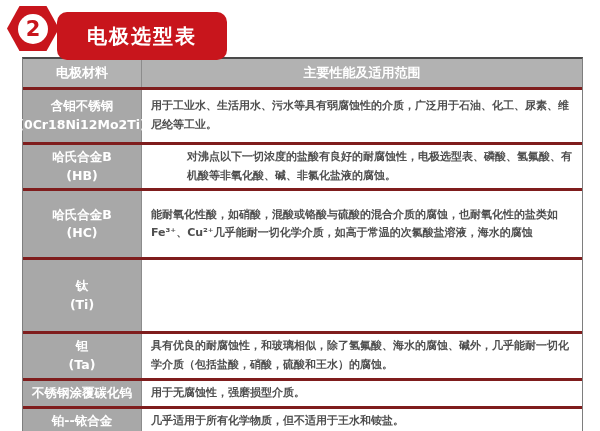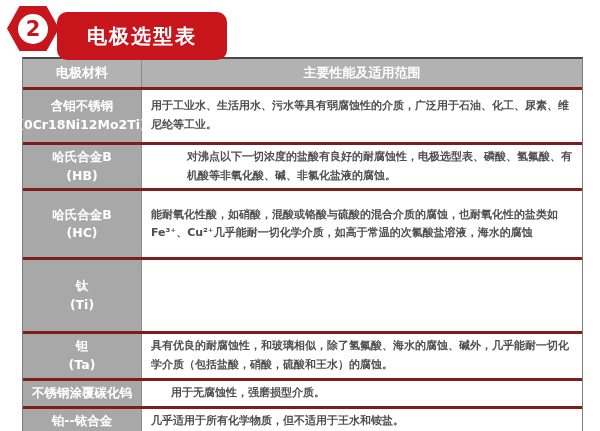--- a/index.html
+++ b/index.html
@@ -72,21 +72,21 @@
     background: #b2b2b2; color: #ffffff;
     justify-content: center; text-align: center;
     font-size: 13px;
   }
   .head-row { min-height: 28px; }
   .row-1 { min-height: 55px; }
   .row-2 { min-height: 43px; gap: 36px; }
   .row-3 { min-height: 69px; }
   .row-4 { min-height: 74px; }
   .row-5 { min-height: 45px; }
-  .row-6 { min-height: 25px; gap: 20px; }
+  .row-6 { min-height: 25px; }
   .row-7 { min-height: 26px; }
 </style>
 </head>
 <body>
 
 <div class="page-header">
   <div class="hex-badge">
     <div class="badge-circle">2</div>
   </div>
   <div class="title-pill">

